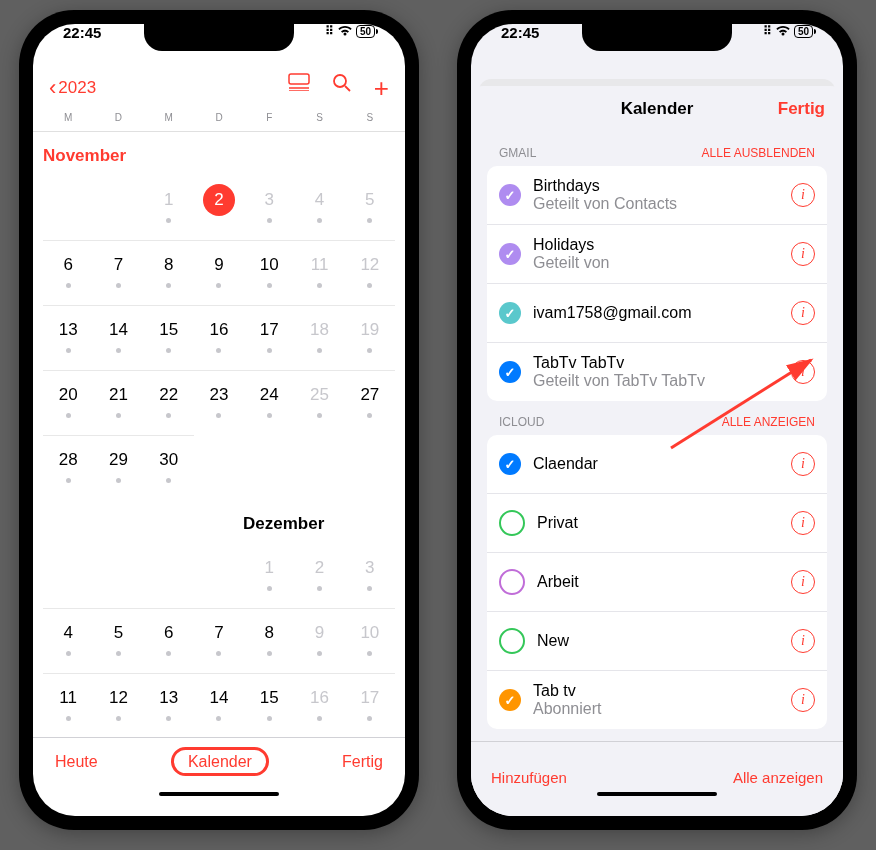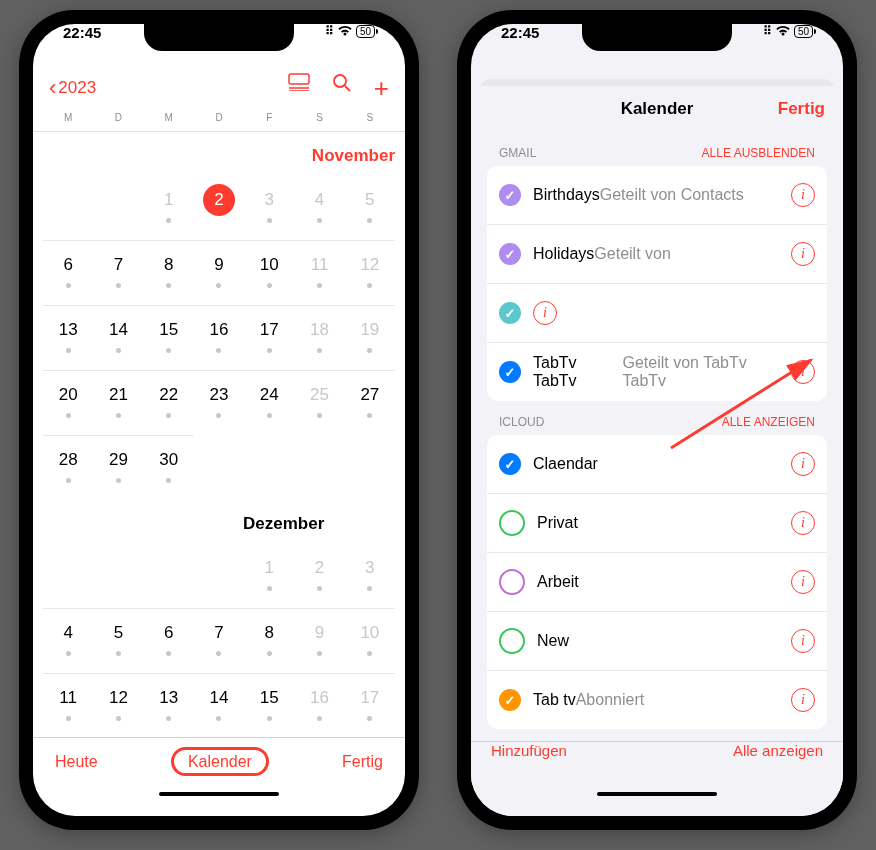--- a/index.html
+++ b/index.html
@@ -3,30 +3,30 @@
 <meta charset="utf-8">
 <style>
 body{margin:0;background:#606060;font-family:-apple-system,Helvetica,Arial,sans-serif;width:876px;height:850px;display:flex;justify-content:space-around;padding:10px 0;box-sizing:border-box}
 .phone{width:400px;height:820px;background:#000;border-radius:55px;padding:14px;box-sizing:border-box;position:relative;box-shadow:0 4px 20px rgba(0,0,0,.3)}
 .screen{width:100%;height:100%;background:#fff;border-radius:42px;overflow:hidden;display:flex;flex-direction:column;position:relative}
 .screen.modal{background:#f2f2f7}
 .notch{position:absolute;top:14px;left:50%;transform:translateX(-50%);width:150px;height:27px;background:#000;border-radius:0 0 18px 18px;z-index:20}
 .statusbar{height:44px;display:flex;justify-content:space-between;align-items:flex-start;padding:0 30px;font-size:15px;font-weight:600;z-index:15;position:relative}
 .statusbar .right{display:flex;align-items:center;gap:3px}
 .sb-ico{display:inline-block;font-size:12px;font-weight:700}
-.batbox{border:1.5px solid #000;border-radius:4px;padding:0 3px;font-size:10px;font-weight:400;position:relative}
+.batbox{border:1.5px solid #000;border-radius:4px;padding:0 3px;font-size:10px;font-weight:700;position:relative}
 .batbox:after{content:"";position:absolute;right:-4px;top:3px;width:2px;height:5px;background:#000;border-radius:0 2px 2px 0}
 .navhdr{display:flex;align-items:center;justify-content:space-between;height:40px;padding:0 16px}
 .back{color:#ff3b30;display:flex;align-items:center;gap:2px;font-size:17px}
 .chevron-left{font-size:22px;font-weight:300}
 .hdr-icons{display:flex;gap:22px;color:#ff3b30;font-size:20px}
 .hdr-icons *{cursor:pointer}
 .dayhdr{display:grid;grid-template-columns:repeat(7,1fr);text-align:center;font-size:10px;color:#8e8e93;padding:4px 10px 8px;border-bottom:.5px solid #e0e0e0}
 .cal{flex:1;overflow-y:auto;padding:0 10px}
-.month-label{text-align:right;color:#ff3b30;font-weight:600;font-size:17px;padding:14px 0 10px}
+.month-label{text-align:left;color:#ff3b30;font-weight:600;font-size:17px;padding:14px 0 10px}
 .month-label.black{color:#000}
 .month-label.offset{text-align:left;padding-left:200px}
 .grid{display:grid;grid-template-columns:repeat(7,1fr);text-align:center}
 .cell{height:56px;display:flex;flex-direction:column;align-items:center;padding-top:8px;position:relative;border-top:.5px solid #e8e8e8}
 .cell.noborder{border-top:none}
 .num{font-size:17px;width:32px;height:32px;line-height:32px}
 .num.today{background:#ff3b30;color:#fff;border-radius:50%;font-weight:500}
 .num.gray{color:#c7c7cc}
 .dot{width:5px;height:5px;border-radius:50%;background:#c7c7cc;margin-top:2px}
 .toolbar{height:48px;border-top:.5px solid #d1d1d6;display:flex;align-items:center;justify-content:space-between;padding:0 22px;color:#ff3b30;font-size:16px}
@@ -42,26 +42,26 @@
 .list-area{flex:1;overflow-y:auto;padding:0 16px}
 .section-hdr{display:flex;justify-content:space-between;font-size:12px;color:#8e8e93;padding:14px 12px 6px}
 .section-hdr .action{color:#ff3b30;font-weight:500;font-size:12px}
 .group{background:#fff;border-radius:10px;overflow:hidden}
 .row{display:flex;align-items:center;min-height:44px;padding:7px 12px;border-bottom:.5px solid #e5e5ea;position:relative}
 .row:last-child{border-bottom:none}
 .chk{width:22px;height:22px;border-radius:50%;margin-right:12px;flex-shrink:0;display:flex;align-items:center;justify-content:center;font-size:13px}
 .chk.empty{border:2px solid;background:transparent}
 .chk.filled{color:#fff}
 .chk.filled:after{content:"✓";font-weight:700}
-.row-txt{flex:1;display:flex;flex-direction:row}
+.row-txt{flex:1;display:flex;flex-direction:column}
 .row-title{font-size:16px}
 .row-sub{font-size:16px;color:#8e8e93}
 .info{width:22px;height:22px;border:1.5px solid #ff3b30;border-radius:50%;color:#ff3b30;font-family:Georgia,serif;font-style:italic;font-size:14px;display:flex;align-items:center;justify-content:center;cursor:pointer}
 .arrow{position:absolute;z-index:5;pointer-events:none}
-.mtoolbar{height:44px;border-top:.5px solid #d1d1d6;display:flex;justify-content:space-between;align-items:flex-start;padding:0 20px;color:#ff3b30;font-size:15px;background:#f2f2f7}
+.mtoolbar{height:44px;border-top:.5px solid #d1d1d6;display:flex;justify-content:space-between;align-items:flex-end;padding:0 20px;color:#ff3b30;font-size:15px;background:#f2f2f7}
 </style>
 </head>
 <body>
 
 <div class="phone">
   <div class="notch"></div>
   <div class="screen">
     <div class="statusbar">
       <span>22:45</span>
       <span class="right">
@@ -343,20 +343,23 @@
             <div class="row">
               <div class="chk filled" style="background: rgb(175, 140, 240);"></div>
               <div class="row-txt">
                 <div class="row-title">Holidays</div>
                 <div class="row-sub">Geteilt von</div>
               </div>
               <div class="info">i</div>
             </div>
             <div class="row">
               <div class="chk filled" style="background: rgb(90, 200, 204);"></div>
+              <div class="row-txt">
+                <div class="row-title">ivam1758@gmail.com</div>
+              </div>
               <div class="info">i</div>
             </div>
             <div class="row">
               <div class="chk filled" style="background: rgb(0, 122, 255);"></div>
               <div class="row-txt">
                 <div class="row-title">TabTv TabTv</div>
                 <div class="row-sub">Geteilt von TabTv TabTv</div>
               </div>
               <div class="info">i</div>
             </div>

